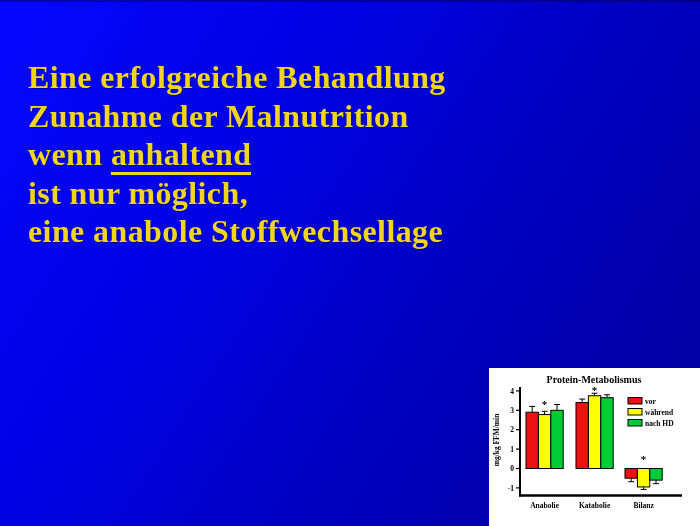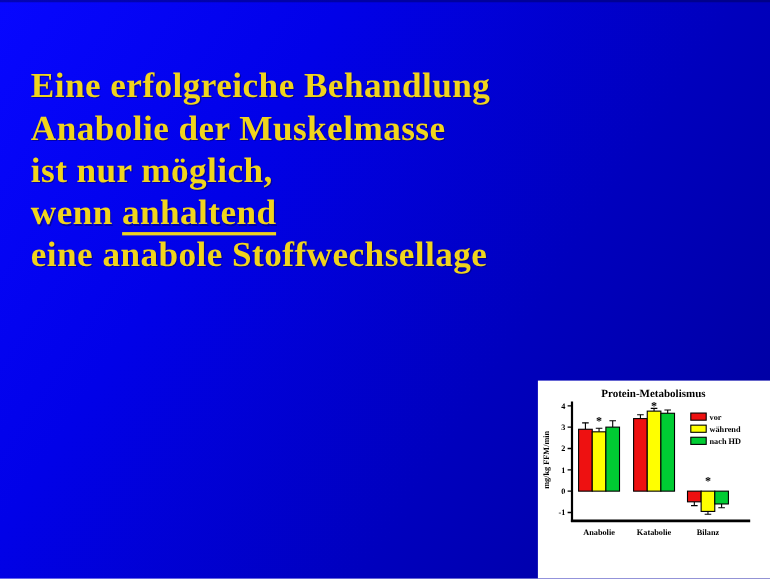--- a/index.html
+++ b/index.html
@@ -19,36 +19,36 @@
     font-size:32px;
     line-height:38.6px;
     letter-spacing:0.4px;
     text-shadow:1px 1px 0 rgba(0,0,80,.45);
     white-space:nowrap;
   }
   .u{border-bottom:3px solid currentColor;}
   .chart-panel{
     position:absolute;
     right:0;bottom:0;
-    width:211px;height:180px;
+    width:211px;height:158px;
     background:var(--panel-bg,#ffffff);
   }
   .t-title{font:bold 10px "Liberation Serif",serif;fill:#000;}
   .t-lab{font:bold 7.5px "Liberation Serif",serif;fill:#000;}
   .t-star{font:bold 11px "Liberation Serif",serif;fill:#000;}
 </style>
 </head>
 <body>
 
 <div class="slide">
   <div class="text-block">
     <div class="line">Eine erfolgreiche Behandlung</div>
-    <div class="line">Anabolie der Muskelmasse</div>
+    <div class="line">Zunahme der Malnutrition</div>
+    <div class="line"><span>wenn </span><span class="u">anhaltend</span></div>
     <div class="line">ist nur möglich,</div>
-    <div class="line"><span>wenn </span><span class="u">anhaltend</span></div>
     <div class="line">eine anabole Stoffwechsellage</div>
   </div>
 
   <div class="chart-panel">
     <svg id="chart-svg" width="211" height="164" viewBox="0 0 211 164">
         <text x="105" y="15" text-anchor="middle" class="t-title">Protein-Metabolismus</text>
         <text x="10" y="72" text-anchor="middle" class="t-lab" transform="rotate(-90 10 72)">mg/kg FFM/min</text>
         <line x1="31" y1="19" x2="31" y2="128.5" stroke="#000" stroke-width="2"></line>
         <line x1="30" y1="127.5" x2="193" y2="127.5" stroke="#000" stroke-width="2.5"></line>
         <line x1="27" y1="22.900000000000006" x2="31" y2="22.900000000000006" stroke="#000" stroke-width="1.2"></line>

